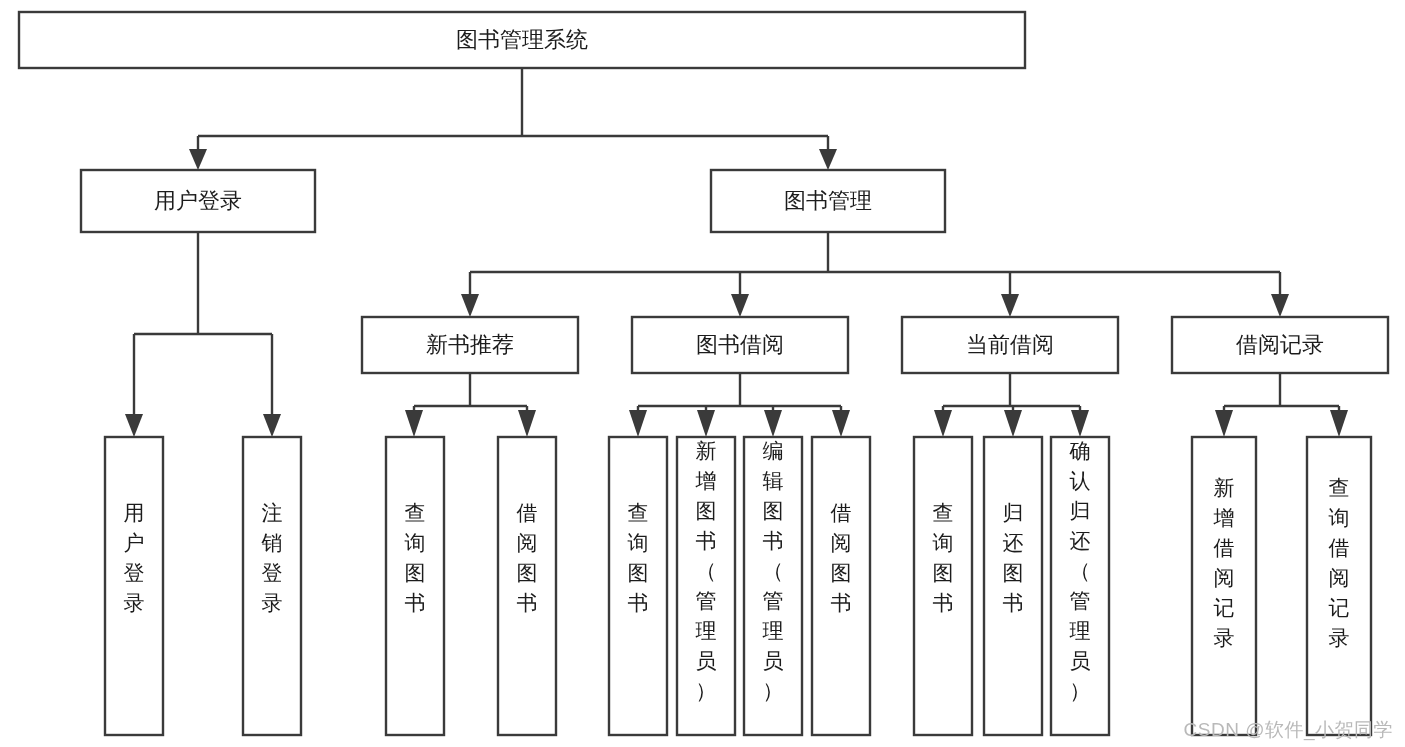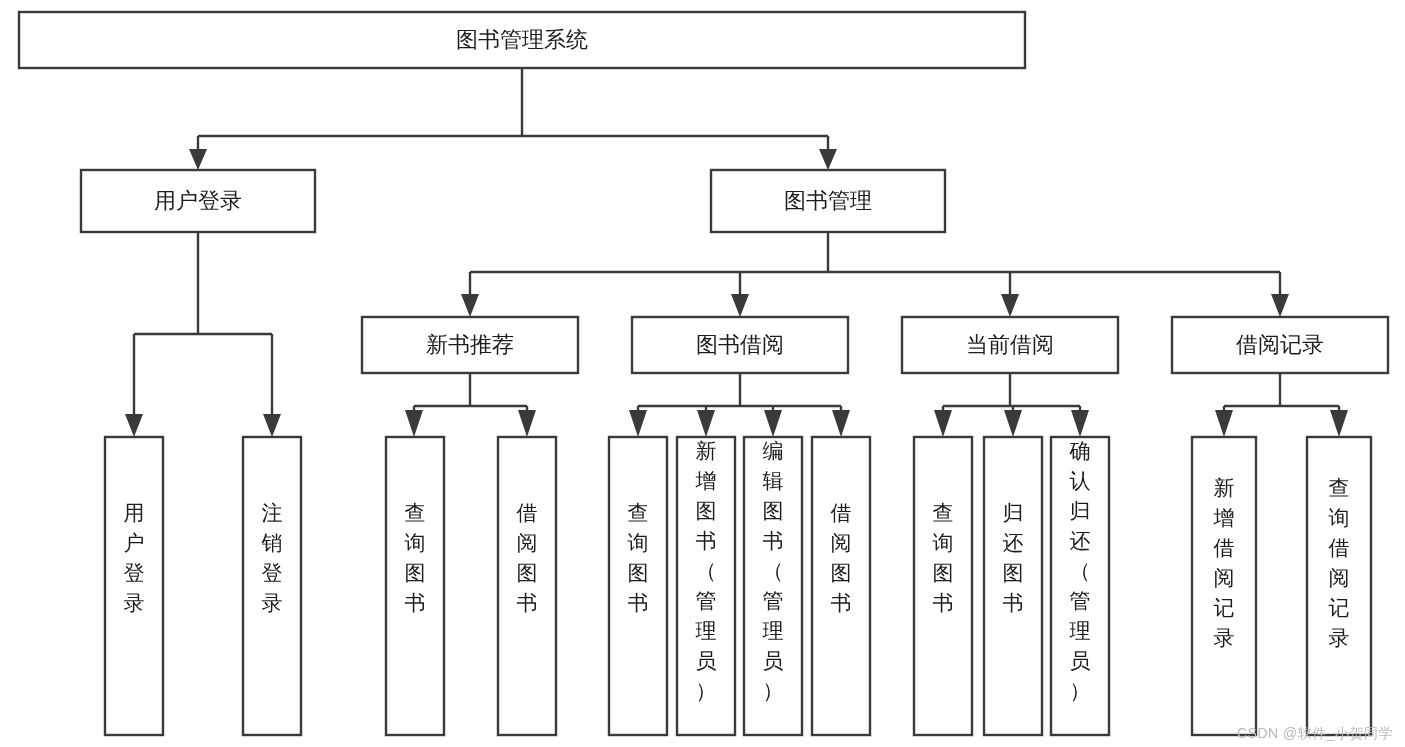--- a/index.html
+++ b/index.html
@@ -51,21 +51,21 @@
     font-family: "Liberation Sans", "DejaVu Sans", sans-serif;
     fill: #1c1c1c;
     font-size: 21px;
     text-anchor: middle;
   }
   .watermark-text {
     position: absolute;
     right: 12px;
     bottom: 4px;
     font-family: "Liberation Sans", "DejaVu Sans", sans-serif;
-    font-size: 14px;
+    font-size: 19px;
     color: #b9b9b9;
     white-space: nowrap;
     letter-spacing: 0.5px;
     pointer-events: none;
   }
 </style>
 </head>
 <body>
 
 <div id="diagram-root">

